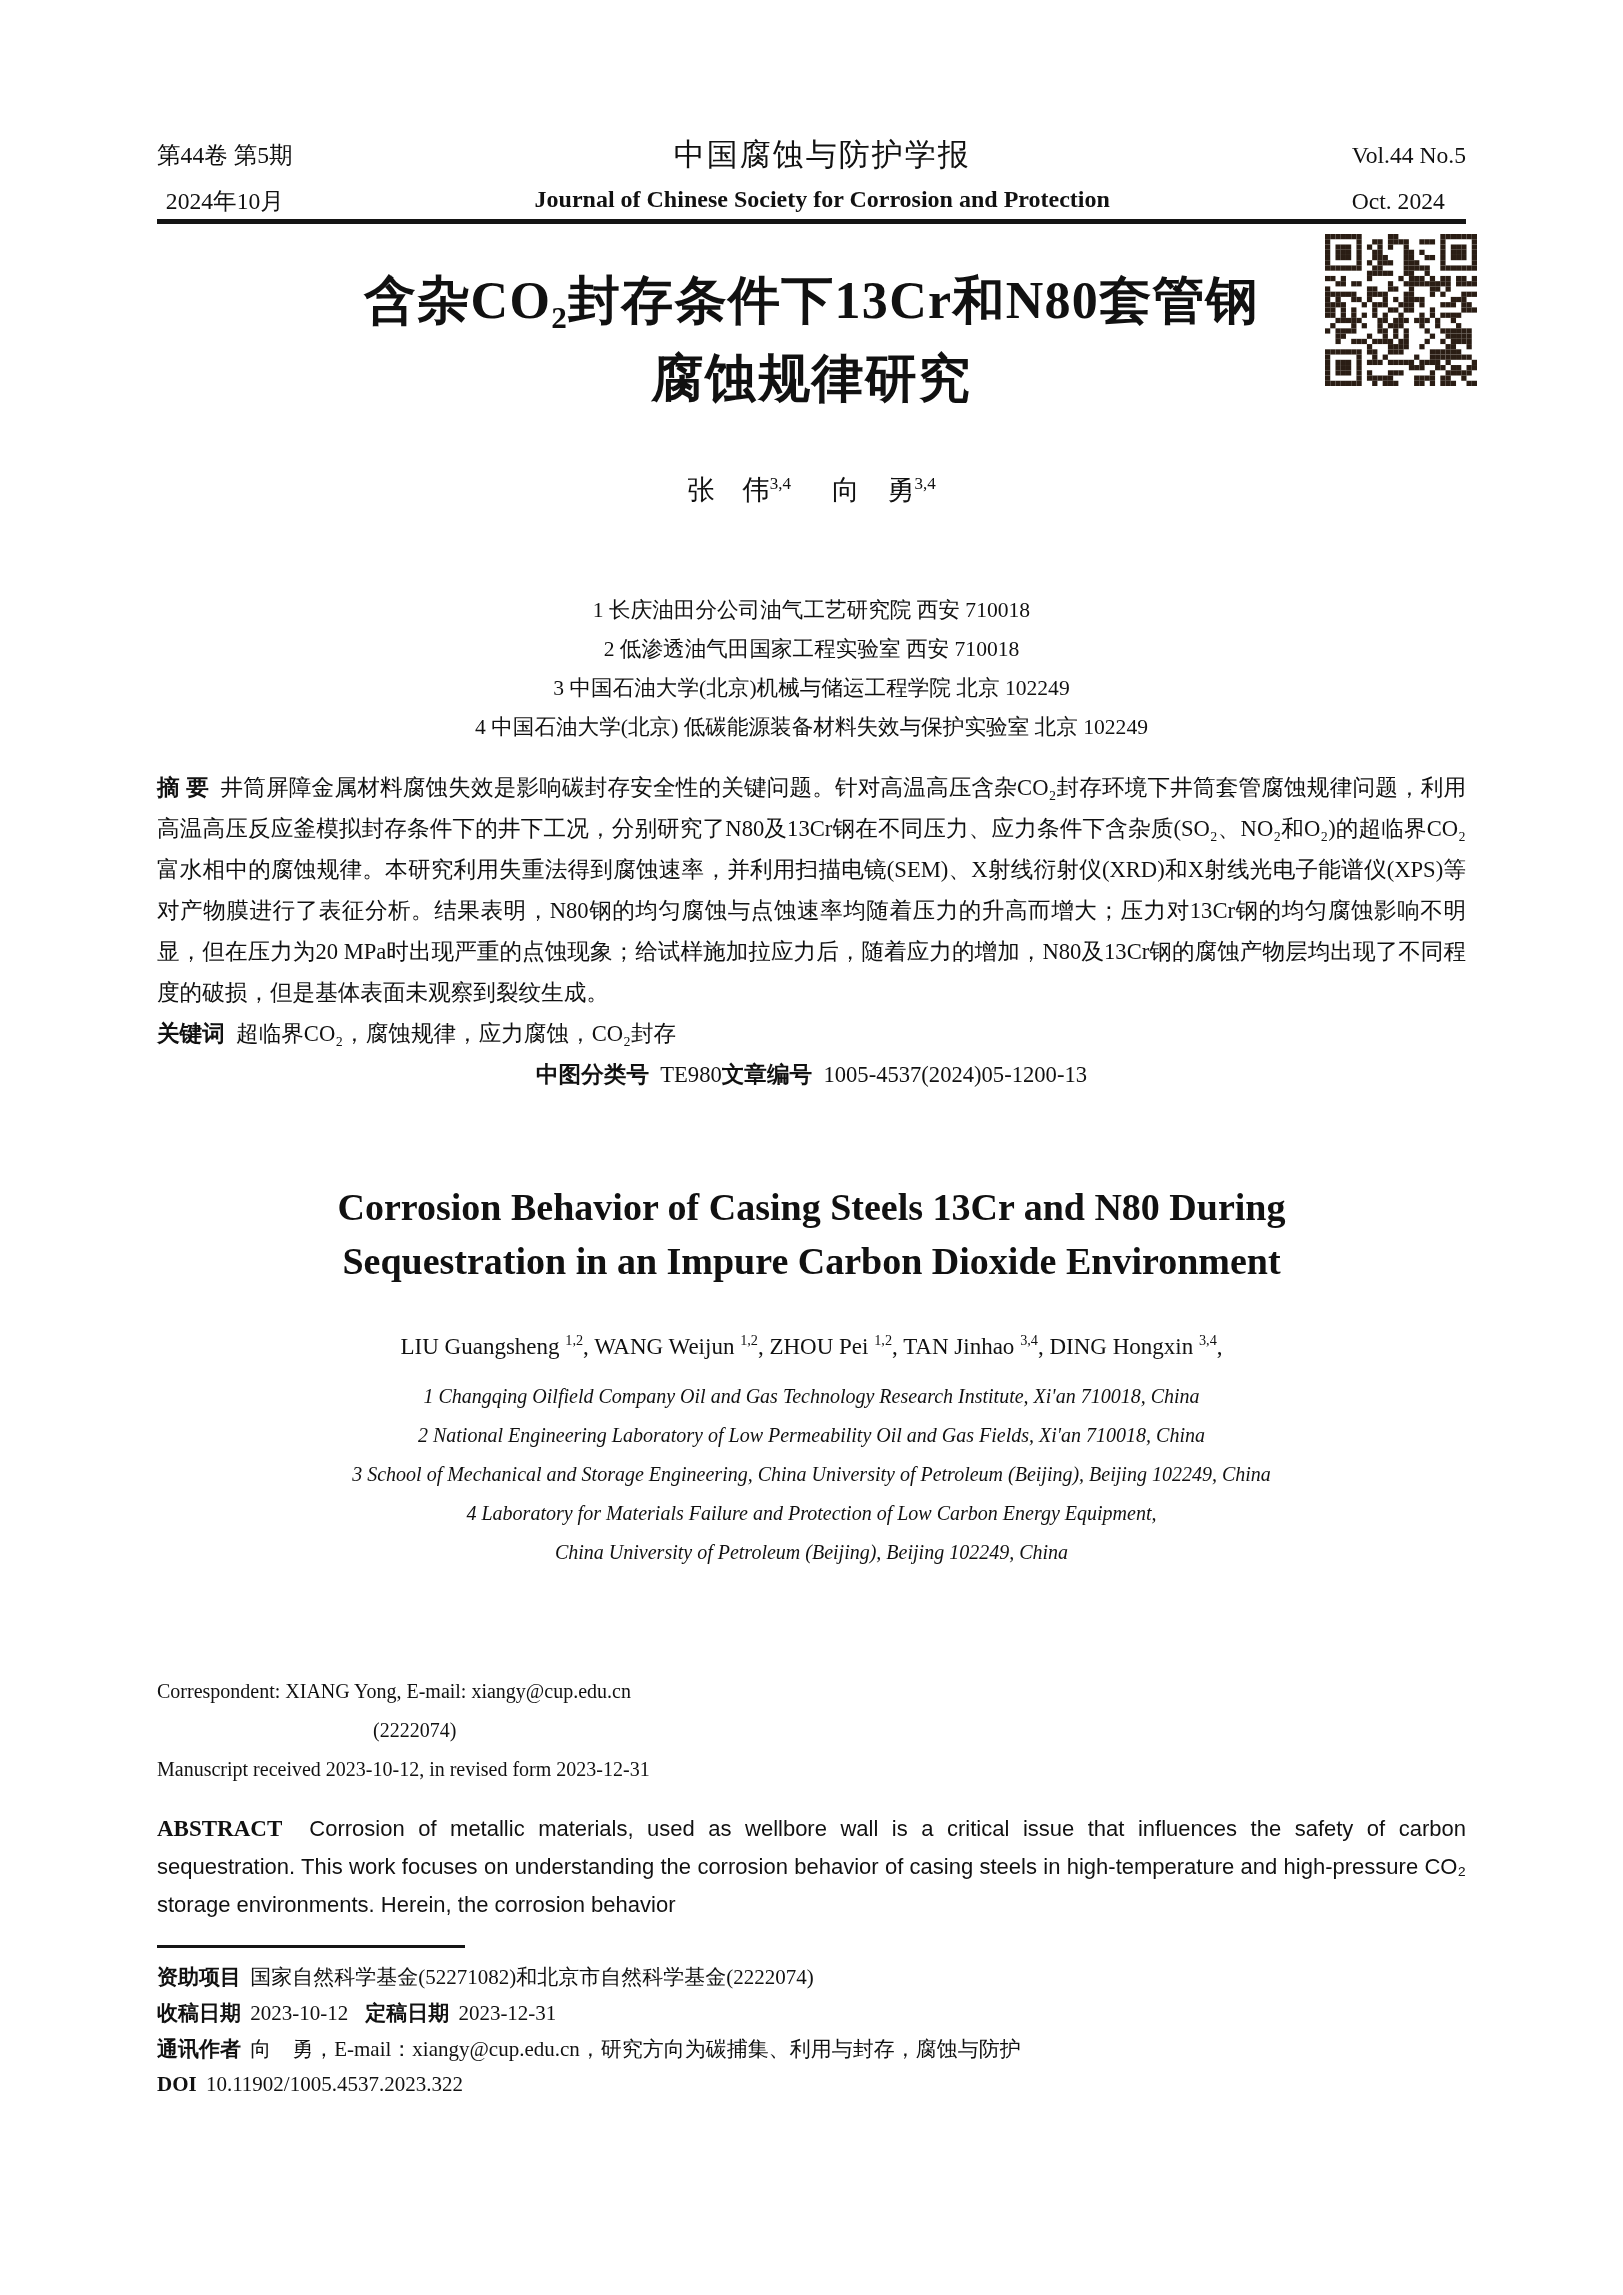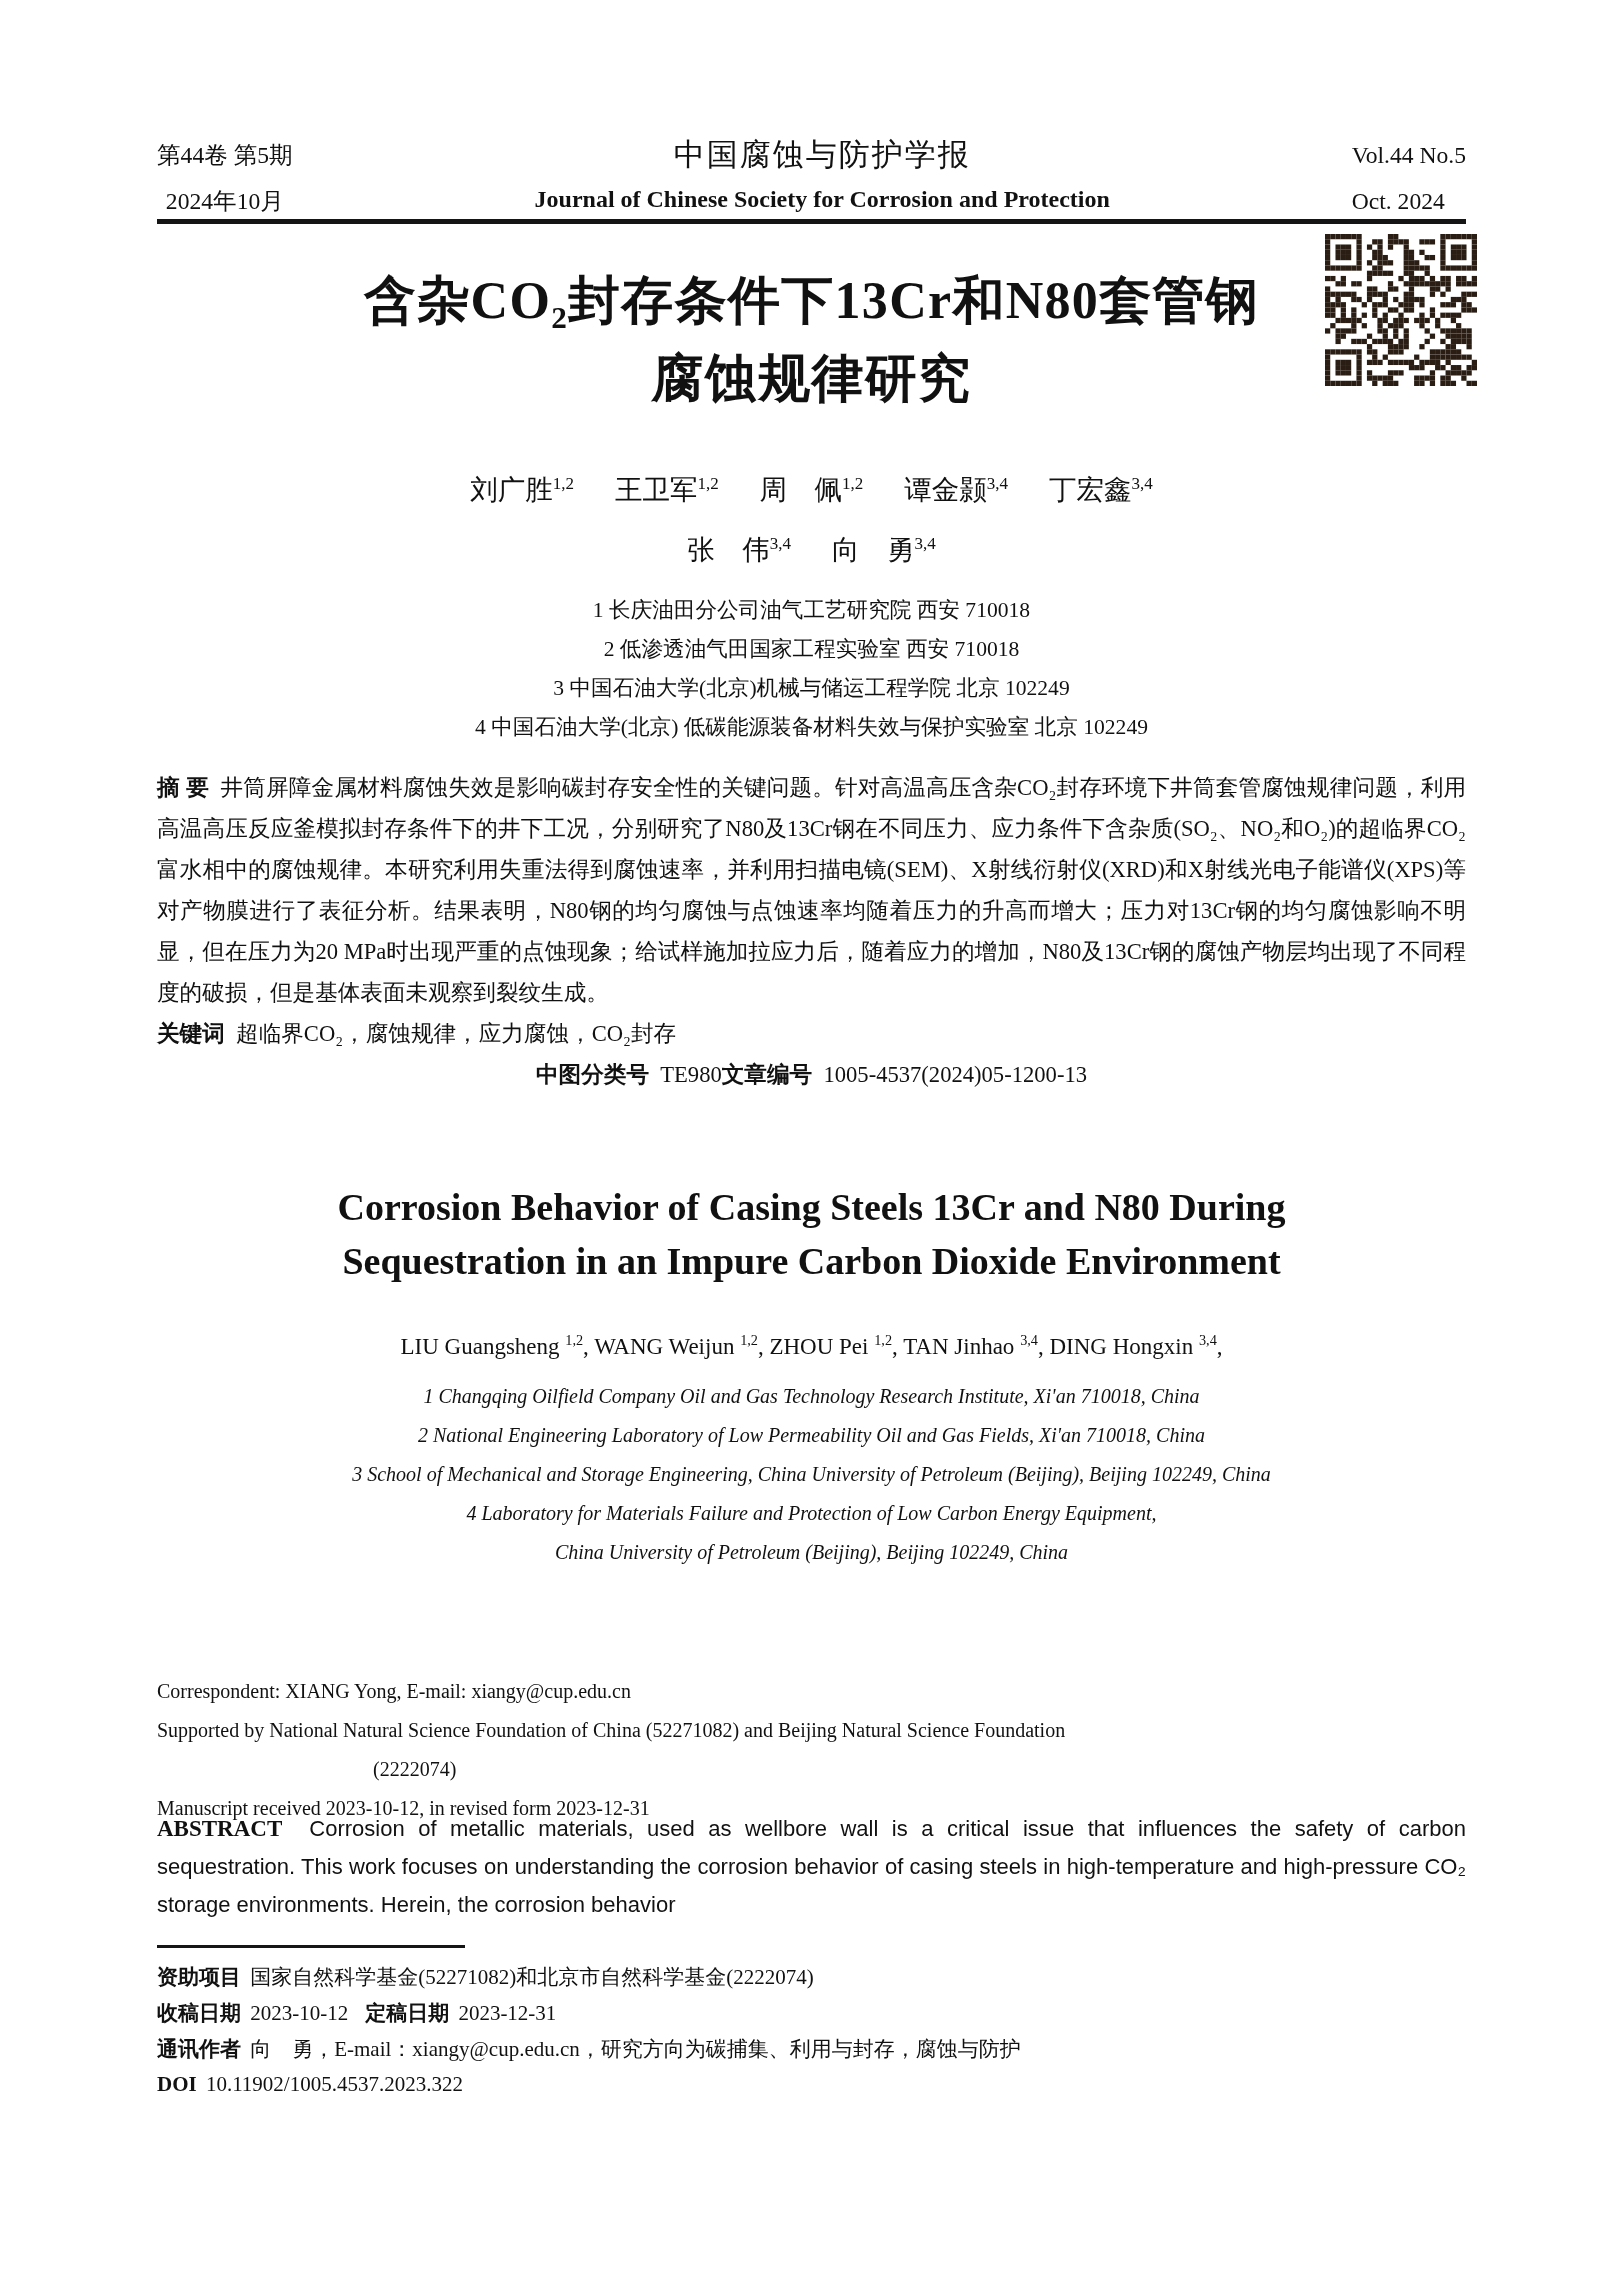--- a/index.html
+++ b/index.html
@@ -506,27 +506,20 @@
       </g>
     </svg>
 
   <div class="title-zh">
     <div>含杂CO₂封存条件下13Cr和N80套管钢</div>
     <div>腐蚀规律研究</div>
   </div>
 
   <div class="authors-zh">
     <div>
-      <span class="au"><span>刘广胜</span><sup>1,2</sup></span>
-      <span class="au"><span>王卫军</span><sup>1,2</sup></span>
-      <span class="au"><span>周　佩</span><sup>1,2</sup></span>
-      <span class="au"><span>谭金颢</span><sup>3,4</sup></span>
-      <span class="au"><span>丁宏鑫</span><sup>3,4</sup></span>
-    </div>
-    <div>
       <span class="au"><span>张　伟</span><sup>3,4</sup></span>
       <span class="au"><span>向　勇</span><sup>3,4</sup></span>
     </div>
   </div>
 
   <div class="affils-zh">
     <div>1 长庆油田分公司油气工艺研究院 西安 710018</div>
     <div>2 低渗透油气田国家工程实验室 西安 710018</div>
     <div>3 中国石油大学(北京)机械与储运工程学院 北京 102249</div>
     <div>4 中国石油大学(北京) 低碳能源装备材料失效与保护实验室 北京 102249</div>
@@ -559,21 +552,20 @@
       <div>1 Changqing Oilfield Company Oil and Gas Technology Research Institute, Xi'an 710018, China</div>
       <div>2 National Engineering Laboratory of Low Permeability Oil and Gas Fields, Xi'an 710018, China</div>
       <div>3 School of Mechanical and Storage Engineering, China University of Petroleum (Beijing), Beijing 102249, China</div>
       <div>4 Laboratory for Materials Failure and Protection of Low Carbon Energy Equipment,</div>
       <div>China University of Petroleum (Beijing), Beijing 102249, China</div>
     </div>
   </div>
 
   <div class="en-left">
     <div>Correspondent: XIANG Yong, E-mail: xiangy@cup.edu.cn</div>
-    <div>Supported by National Natural Science Foundation of China (52271082) and Beijing Natural Science Foundation</div>
     <div class="supported-wrap">(2222074)</div>
     <div>Manuscript received 2023-10-12, in revised form 2023-12-31</div>
   </div>
 
   <p class="abstract-en"><span class="ab-label">ABSTRACT</span>&nbsp;&nbsp;<span>Corrosion of metallic materials, used as wellbore wall is a critical issue that influences the safety of carbon sequestration. This work focuses on understanding the corrosion behavior of casing steels in high-temperature and high-pressure CO₂ storage environments. Herein, the corrosion behavior</span></p>
 
   <div class="footnotes">
     <div class="foot-rule"></div>
     <div><span class="fn-label">资助项目</span><span>国家自然科学基金(52271082)和北京市自然科学基金(2222074)</span></div>
     <div><span class="fn-label">收稿日期</span><span>2023-10-12</span><span class="fn-label2">定稿日期</span><span>2023-12-31</span></div>

